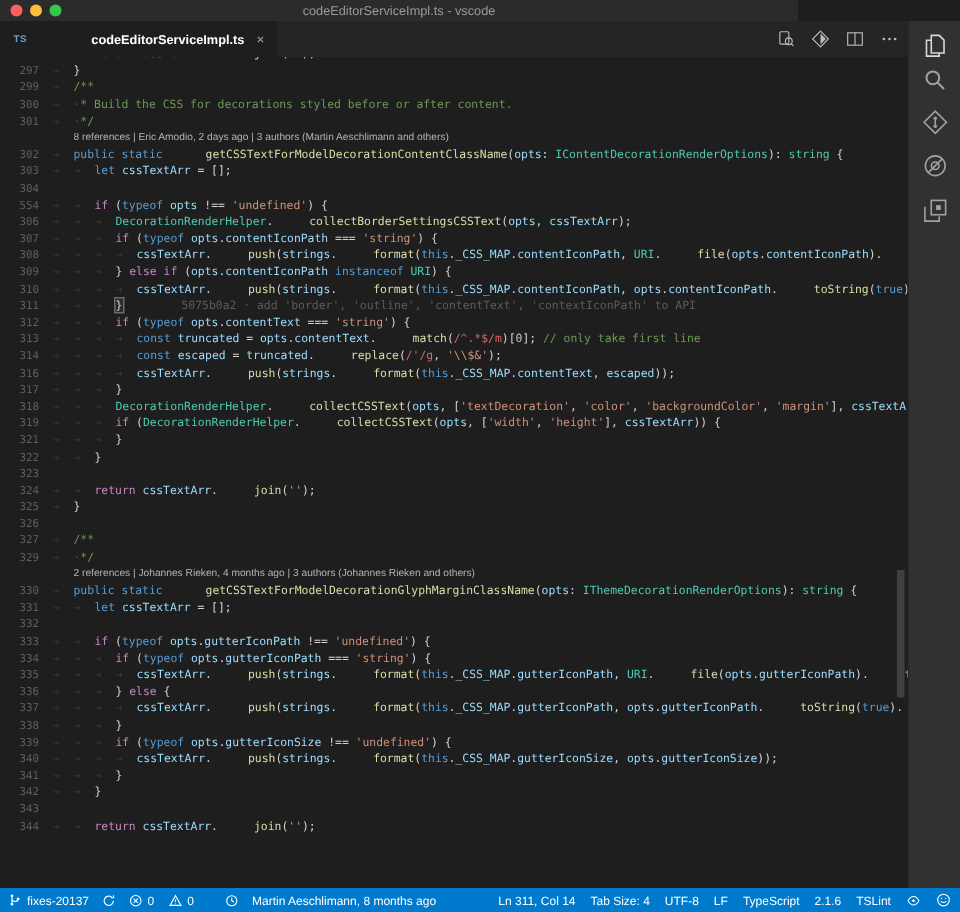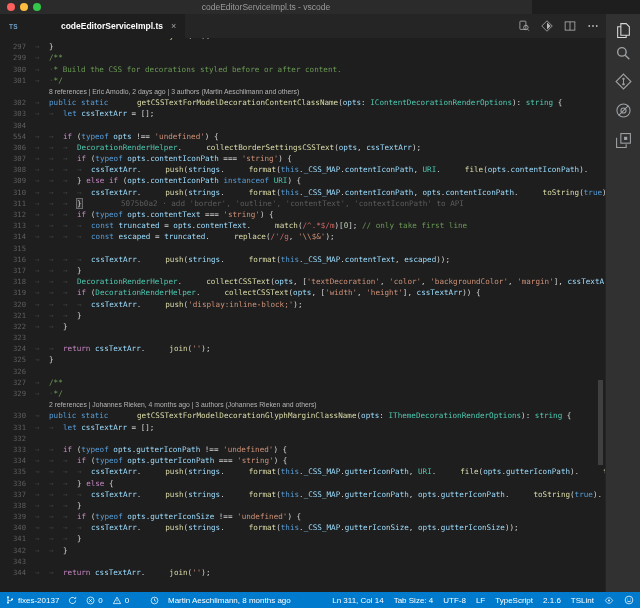--- a/index.html
+++ b/index.html
@@ -161,26 +161,24 @@
         <div class="row"><span class="ln">554</span><span class="code"><span class="ws">→</span><span class="ws">→</span><span class="c">if</span><span class="tx"> (</span><span class="k">typeof</span><span class="tx"> </span><span class="pr">opts</span><span class="tx"> !== </span><span class="s">'undefined'</span><span class="tx">) {</span></span></div>
         <div class="row"><span class="ln">306</span><span class="code"><span class="ws">→</span><span class="ws">→</span><span class="ws">→</span><span class="ty">DecorationRenderHelper</span><span class="tx">.</span><span class="fn">collectBorderSettingsCSSText</span><span class="tx">(</span><span class="pr">opts</span><span class="tx">, </span><span class="pr">cssTextArr</span><span class="tx">);</span></span></div>
         <div class="row"><span class="ln">307</span><span class="code"><span class="ws">→</span><span class="ws">→</span><span class="ws">→</span><span class="c">if</span><span class="tx"> (</span><span class="k">typeof</span><span class="tx"> </span><span class="pr">opts</span><span class="tx">.</span><span class="pr">contentIconPath</span><span class="tx"> === </span><span class="s">'string'</span><span class="tx">) {</span></span></div>
         <div class="row"><span class="ln">308</span><span class="code"><span class="ws">→</span><span class="ws">→</span><span class="ws">→</span><span class="ws">→</span><span class="pr">cssTextArr</span><span class="tx">.</span><span class="fn">push</span><span class="tx">(</span><span class="pr">strings</span><span class="tx">.</span><span class="fn">format</span><span class="tx">(</span><span class="k">this</span><span class="tx">.</span><span class="pr">_CSS_MAP</span><span class="tx">.</span><span class="pr">contentIconPath</span><span class="tx">, </span><span class="ty">URI</span><span class="tx">.</span><span class="fn">file</span><span class="tx">(</span><span class="pr">opts</span><span class="tx">.</span><span class="pr">contentIconPath</span><span class="tx">).</span><span class="fn">toString</span><span class="tx">().</span><span class="fn">replace</span><span class="tx">(</span><span class="re">/'/g</span></span></div>
         <div class="row"><span class="ln">309</span><span class="code"><span class="ws">→</span><span class="ws">→</span><span class="ws">→</span><span class="tx">} </span><span class="c">else</span><span class="tx"> </span><span class="c">if</span><span class="tx"> (</span><span class="pr">opts</span><span class="tx">.</span><span class="pr">contentIconPath</span><span class="tx"> </span><span class="k">instanceof</span><span class="tx"> </span><span class="ty">URI</span><span class="tx">) {</span></span></div>
         <div class="row"><span class="ln">310</span><span class="code"><span class="ws">→</span><span class="ws">→</span><span class="ws">→</span><span class="ws">→</span><span class="pr">cssTextArr</span><span class="tx">.</span><span class="fn">push</span><span class="tx">(</span><span class="pr">strings</span><span class="tx">.</span><span class="fn">format</span><span class="tx">(</span><span class="k">this</span><span class="tx">.</span><span class="pr">_CSS_MAP</span><span class="tx">.</span><span class="pr">contentIconPath</span><span class="tx">, </span><span class="pr">opts</span><span class="tx">.</span><span class="pr">contentIconPath</span><span class="tx">.</span><span class="fn">toString</span><span class="tx">(</span><span class="k">true</span><span class="tx">).</span><span class="fn">replace</span><span class="tx">(</span><span class="re">/'/g</span><span class="tx">, </span><span class="s">'%27'</span></span></div>
         <div class="row"><span class="ln">311</span><span class="code"><span class="ws">→</span><span class="ws">→</span><span class="ws">→</span><span class="tx brk">}</span><span class="bl">      5075b0a2 · add 'border', 'outline', 'contentText', 'contextIconPath' to API</span></span></div>
         <div class="row"><span class="ln">312</span><span class="code"><span class="ws">→</span><span class="ws">→</span><span class="ws">→</span><span class="c">if</span><span class="tx"> (</span><span class="k">typeof</span><span class="tx"> </span><span class="pr">opts</span><span class="tx">.</span><span class="pr">contentText</span><span class="tx"> === </span><span class="s">'string'</span><span class="tx">) {</span></span></div>
         <div class="row"><span class="ln">313</span><span class="code"><span class="ws">→</span><span class="ws">→</span><span class="ws">→</span><span class="ws">→</span><span class="k">const</span><span class="tx"> </span><span class="pr">truncated</span><span class="tx"> = </span><span class="pr">opts</span><span class="tx">.</span><span class="pr">contentText</span><span class="tx">.</span><span class="fn">match</span><span class="tx">(</span><span class="re">/^.*$/m</span><span class="tx">)[</span><span class="nu">0</span><span class="tx">]; </span><span class="cm">// only take first line</span></span></div>
         <div class="row"><span class="ln">314</span><span class="code"><span class="ws">→</span><span class="ws">→</span><span class="ws">→</span><span class="ws">→</span><span class="k">const</span><span class="tx"> </span><span class="pr">escaped</span><span class="tx"> = </span><span class="pr">truncated</span><span class="tx">.</span><span class="fn">replace</span><span class="tx">(</span><span class="re">/'/g</span><span class="tx">, </span><span class="s">'\\$&amp;'</span><span class="tx">);</span></span></div>
-        <div class="row"><span class="ln">315</span><span class="code"></span></div>
         <div class="row"><span class="ln">316</span><span class="code"><span class="ws">→</span><span class="ws">→</span><span class="ws">→</span><span class="ws">→</span><span class="pr">cssTextArr</span><span class="tx">.</span><span class="fn">push</span><span class="tx">(</span><span class="pr">strings</span><span class="tx">.</span><span class="fn">format</span><span class="tx">(</span><span class="k">this</span><span class="tx">.</span><span class="pr">_CSS_MAP</span><span class="tx">.</span><span class="pr">contentText</span><span class="tx">, </span><span class="pr">escaped</span><span class="tx">));</span></span></div>
         <div class="row"><span class="ln">317</span><span class="code"><span class="ws">→</span><span class="ws">→</span><span class="ws">→</span><span class="tx">}</span></span></div>
         <div class="row"><span class="ln">318</span><span class="code"><span class="ws">→</span><span class="ws">→</span><span class="ws">→</span><span class="ty">DecorationRenderHelper</span><span class="tx">.</span><span class="fn">collectCSSText</span><span class="tx">(</span><span class="pr">opts</span><span class="tx">, [</span><span class="s">'textDecoration'</span><span class="tx">, </span><span class="s">'color'</span><span class="tx">, </span><span class="s">'backgroundColor'</span><span class="tx">, </span><span class="s">'margin'</span><span class="tx">], </span><span class="pr">cssTextArr</span><span class="tx">);</span></span></div>
         <div class="row"><span class="ln">319</span><span class="code"><span class="ws">→</span><span class="ws">→</span><span class="ws">→</span><span class="c">if</span><span class="tx"> (</span><span class="ty">DecorationRenderHelper</span><span class="tx">.</span><span class="fn">collectCSSText</span><span class="tx">(</span><span class="pr">opts</span><span class="tx">, [</span><span class="s">'width'</span><span class="tx">, </span><span class="s">'height'</span><span class="tx">], </span><span class="pr">cssTextArr</span><span class="tx">)) {</span></span></div>
-        <div class="row"><span class="ln">320</span><span class="code"><span class="ws">→</span><span class="ws">→</span><span class="ws">→</span><span class="ws">→</span><span class="pr">cssTextArr</span><span class="tx">.</span><span class="fn">push</span><span class="tx">(</span><span class="s">'display:inline-block;'</span><span class="tx">);</span></span></div>
         <div class="row"><span class="ln">321</span><span class="code"><span class="ws">→</span><span class="ws">→</span><span class="ws">→</span><span class="tx">}</span></span></div>
         <div class="row"><span class="ln">322</span><span class="code"><span class="ws">→</span><span class="ws">→</span><span class="tx">}</span></span></div>
         <div class="row"><span class="ln">323</span><span class="code"></span></div>
         <div class="row"><span class="ln">324</span><span class="code"><span class="ws">→</span><span class="ws">→</span><span class="c">return</span><span class="tx"> </span><span class="pr">cssTextArr</span><span class="tx">.</span><span class="fn">join</span><span class="tx">(</span><span class="s">''</span><span class="tx">);</span></span></div>
         <div class="row"><span class="ln">325</span><span class="code"><span class="ws">→</span><span class="tx">}</span></span></div>
         <div class="row"><span class="ln">326</span><span class="code"></span></div>
         <div class="row"><span class="ln">327</span><span class="code"><span class="ws">→</span><span class="cm">/**</span></span></div>
         <div class="row"><span class="ln">329</span><span class="code"><span class="ws">→</span><span class="dim">·</span><span class="cm">*/</span></span></div>
         <div class="row lens">2 references | Johannes Rieken, 4 months ago | 3 authors (Johannes Rieken and others)</div>
         <div class="row"><span class="ln">330</span><span class="code"><span class="ws">→</span><span class="k">public</span><span class="tx"> </span><span class="k">static</span><span class="tx"> </span><span class="fn">getCSSTextForModelDecorationGlyphMarginClassName</span><span class="tx">(</span><span class="pr">opts</span><span class="tx">: </span><span class="ty">IThemeDecorationRenderOptions</span><span class="tx">): </span><span class="ty">string</span><span class="tx"> {</span></span></div>

